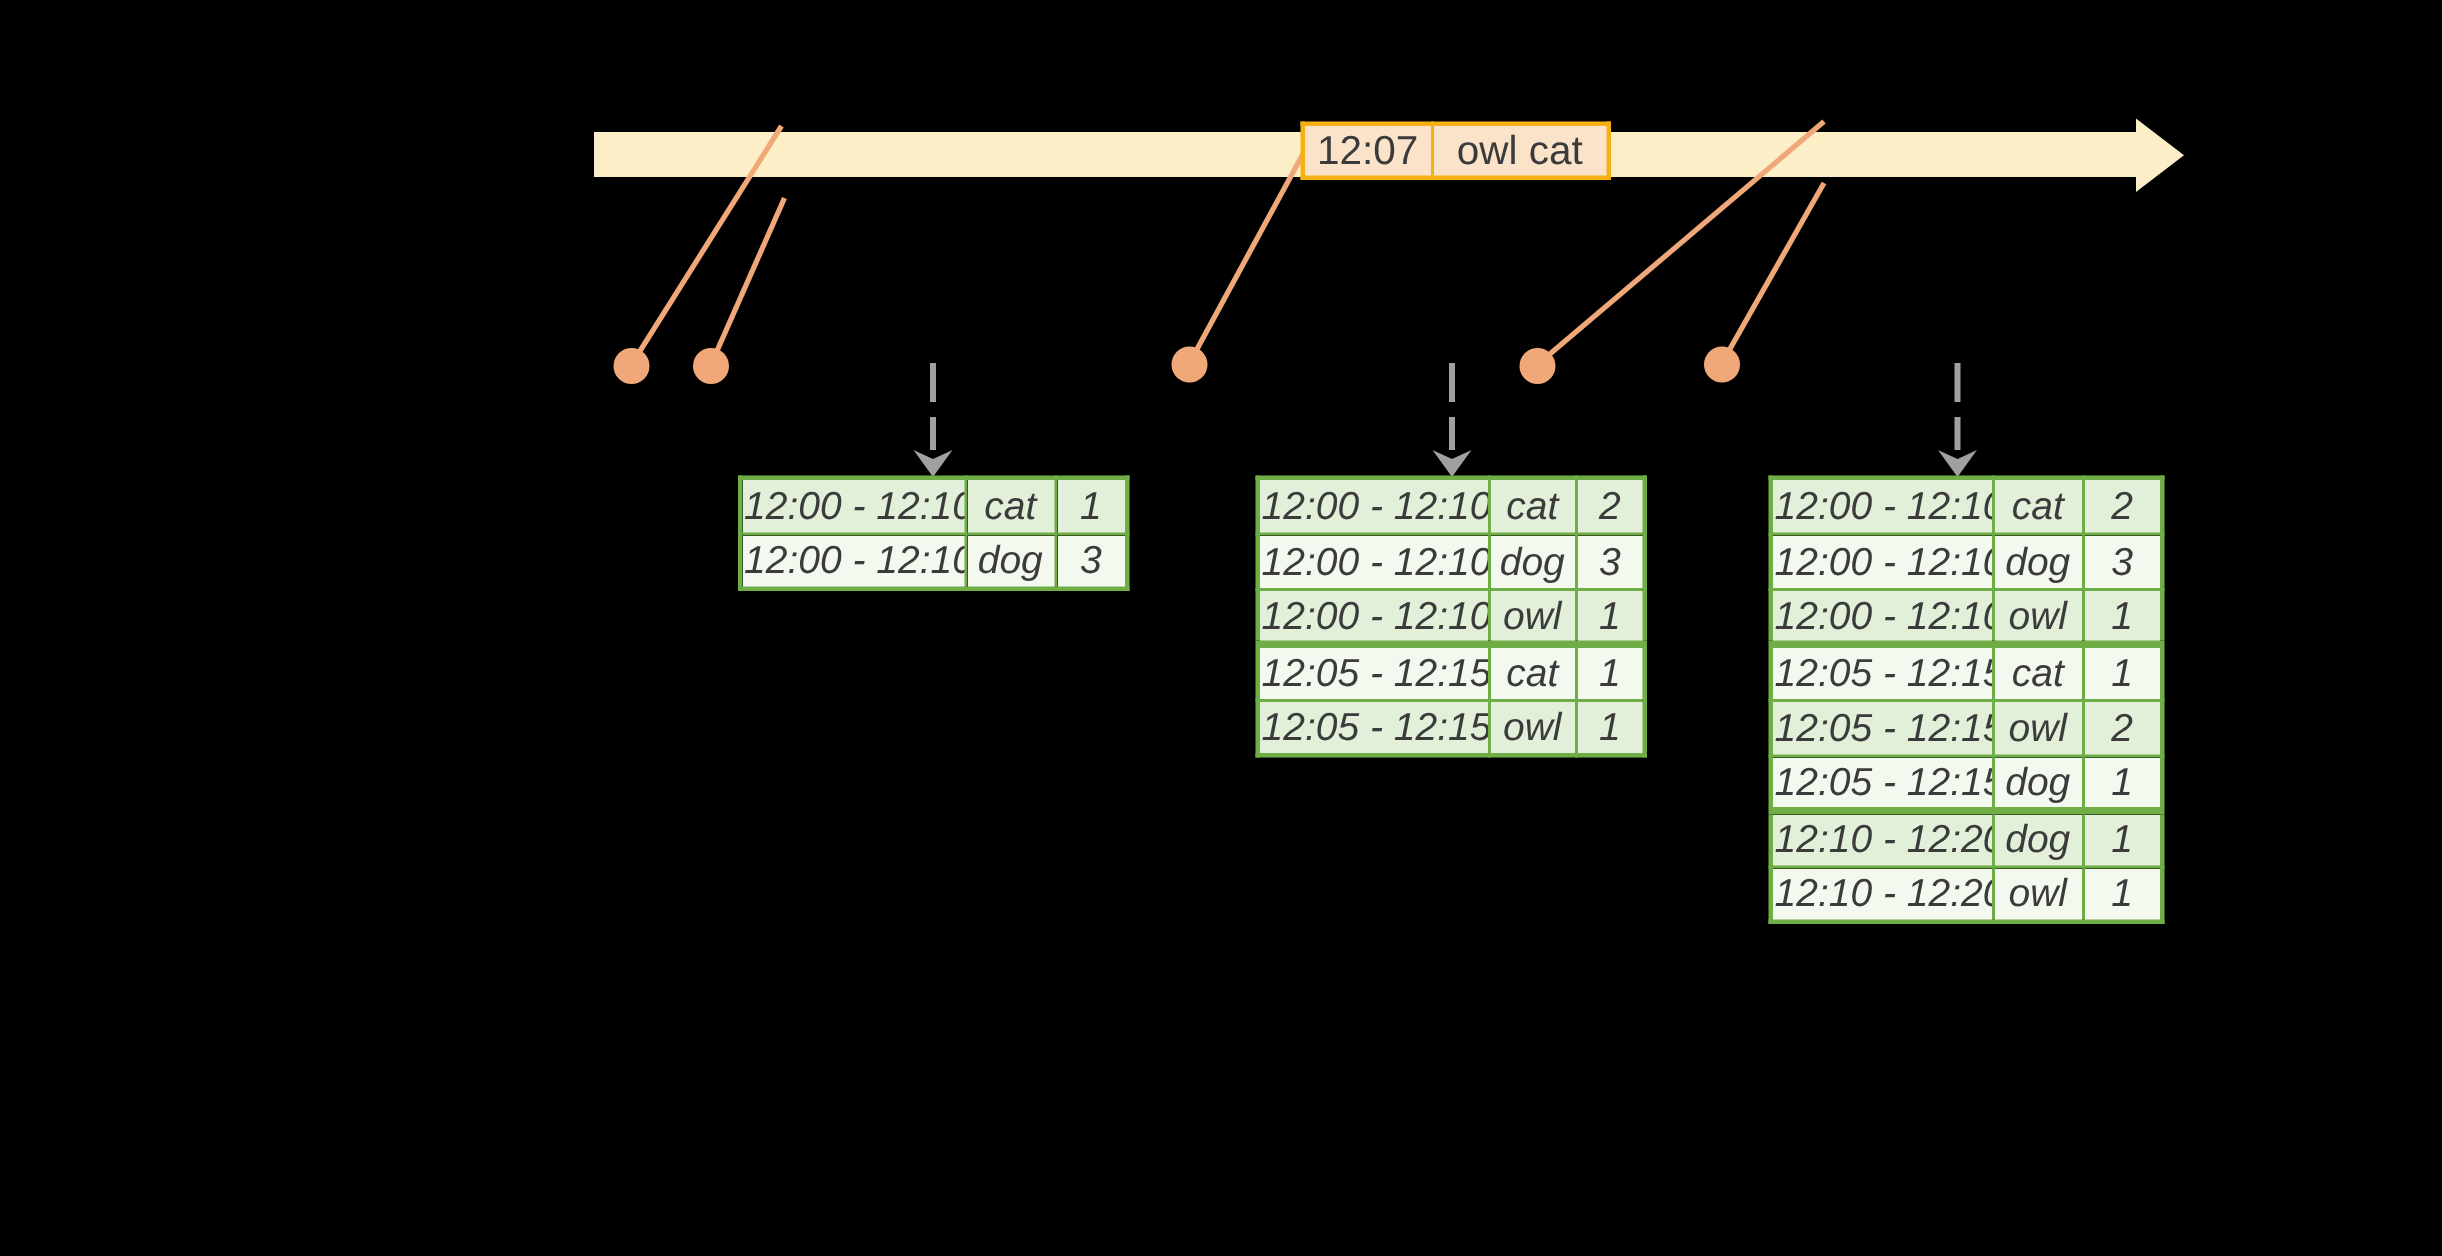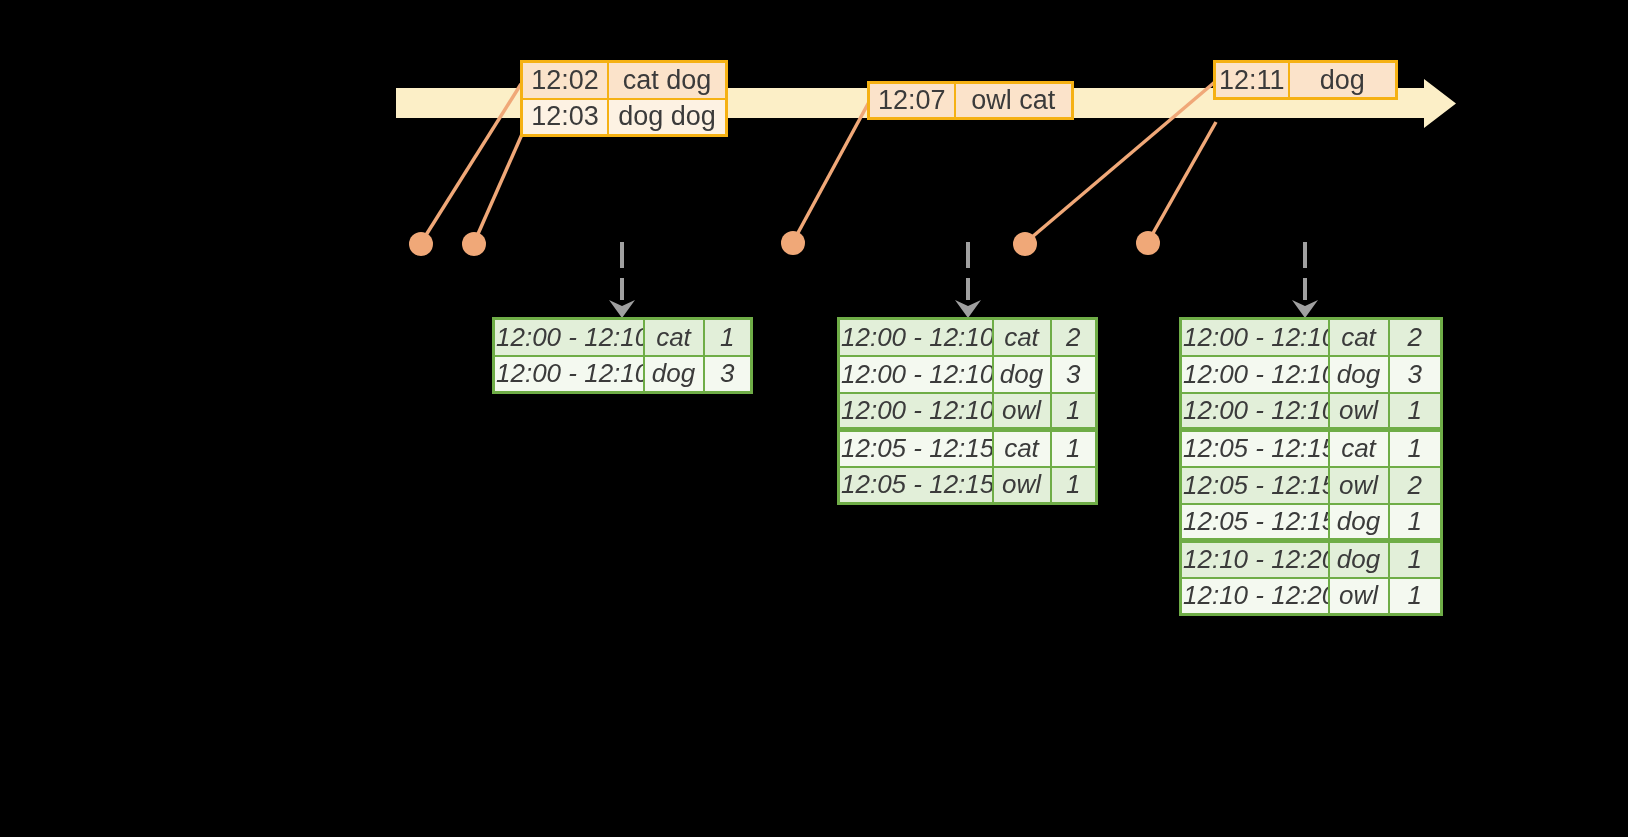--- a/index.html
+++ b/index.html
@@ -71,60 +71,40 @@
     <g>
       <line x1="968" y1="242" x2="968" y2="300" stroke="#a0a0a0" style="stroke:var(--trigger-arrow,#a0a0a0)" stroke-width="4" stroke-dasharray="26 10"></line>
       <polygon points="955,300 968,318 981,300 968,306" fill="#a0a0a0" style="fill:var(--trigger-arrow,#a0a0a0)"></polygon>
     </g>
     <g>
       <line x1="1305" y1="242" x2="1305" y2="300" stroke="#a0a0a0" style="stroke:var(--trigger-arrow,#a0a0a0)" stroke-width="4" stroke-dasharray="26 10"></line>
       <polygon points="1292,300 1305,318 1318,300 1305,306" fill="#a0a0a0" style="fill:var(--trigger-arrow,#a0a0a0)"></polygon>
     </g>
   </svg>
 
-  <table id="ev1" class="event">
+
+  <table id="ev2" class="event">
     <colgroup>
         <col style="width:86px">
         <col style="width:118px">
       </colgroup>
     <tbody>
         <tr>
-          <td>12:02</td>
-          <td>cat dog</td>
-        </tr>
-        <tr>
-          <td>12:03</td>
-          <td>dog dog</td>
-        </tr>
-      </tbody>
-  </table>
-
-  <table id="ev2" class="event">
-    <colgroup>
-        <col style="width:86px">
-        <col style="width:118px">
-      </colgroup>
-    <tbody>
-        <tr>
           <td>12:07</td>
           <td>owl cat</td>
         </tr>
       </tbody>
   </table>
 
   <table id="ev3" class="event">
     <colgroup>
         <col style="width:74px">
         <col style="width:108px">
       </colgroup>
     <tbody>
-        <tr>
-          <td>12:11</td>
-          <td>dog</td>
-        </tr>
       </tbody>
   </table>
 
   <table id="resA" class="result">
     <colgroup>
         <col style="width:150px">
         <col style="width:60px">
         <col style="width:48px">
       </colgroup>
     <tbody>

